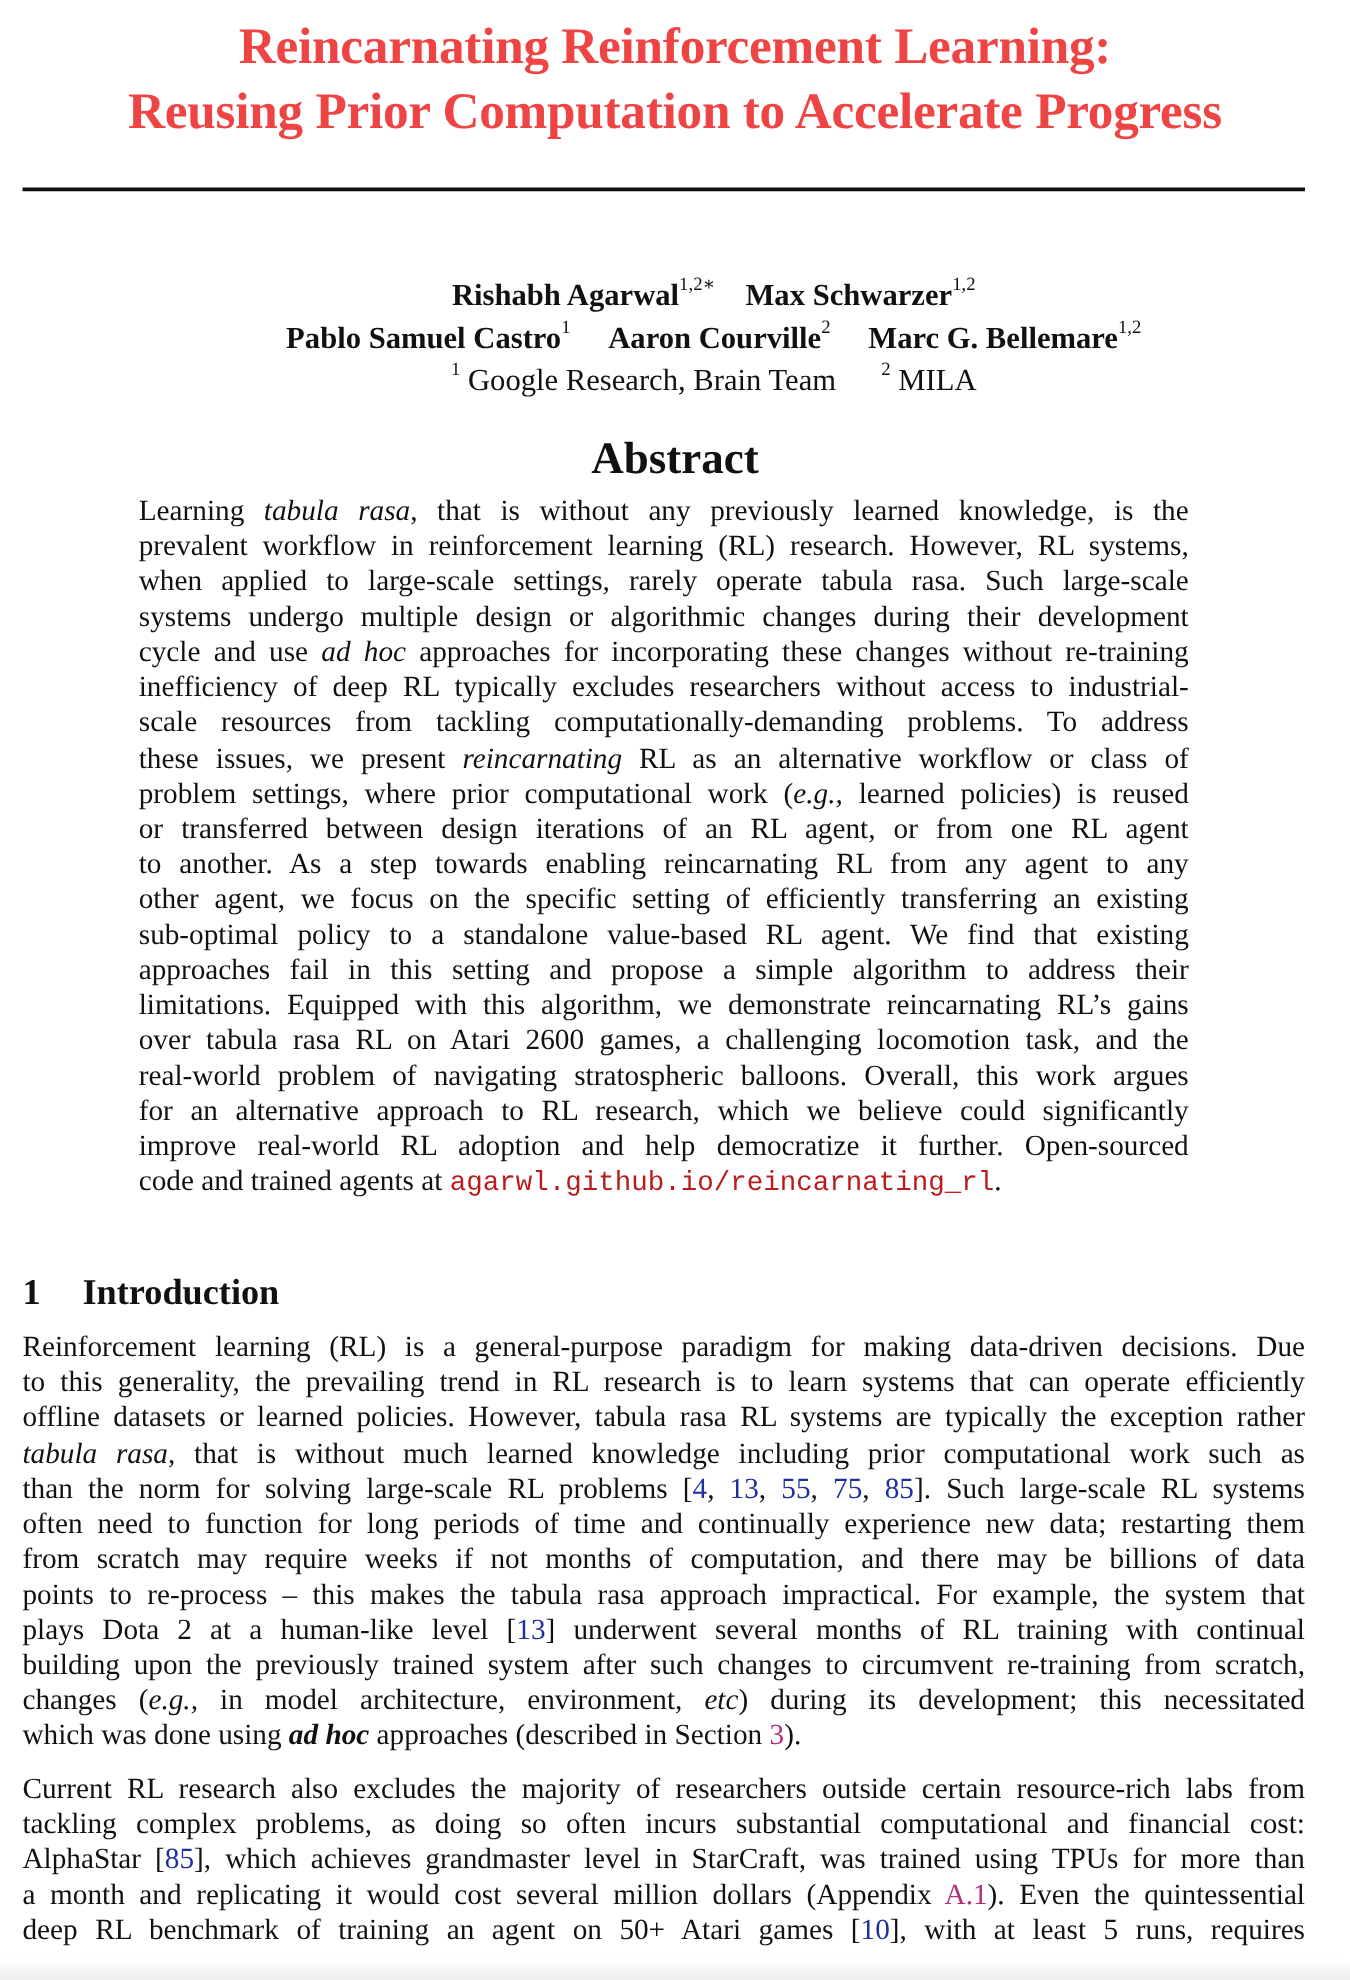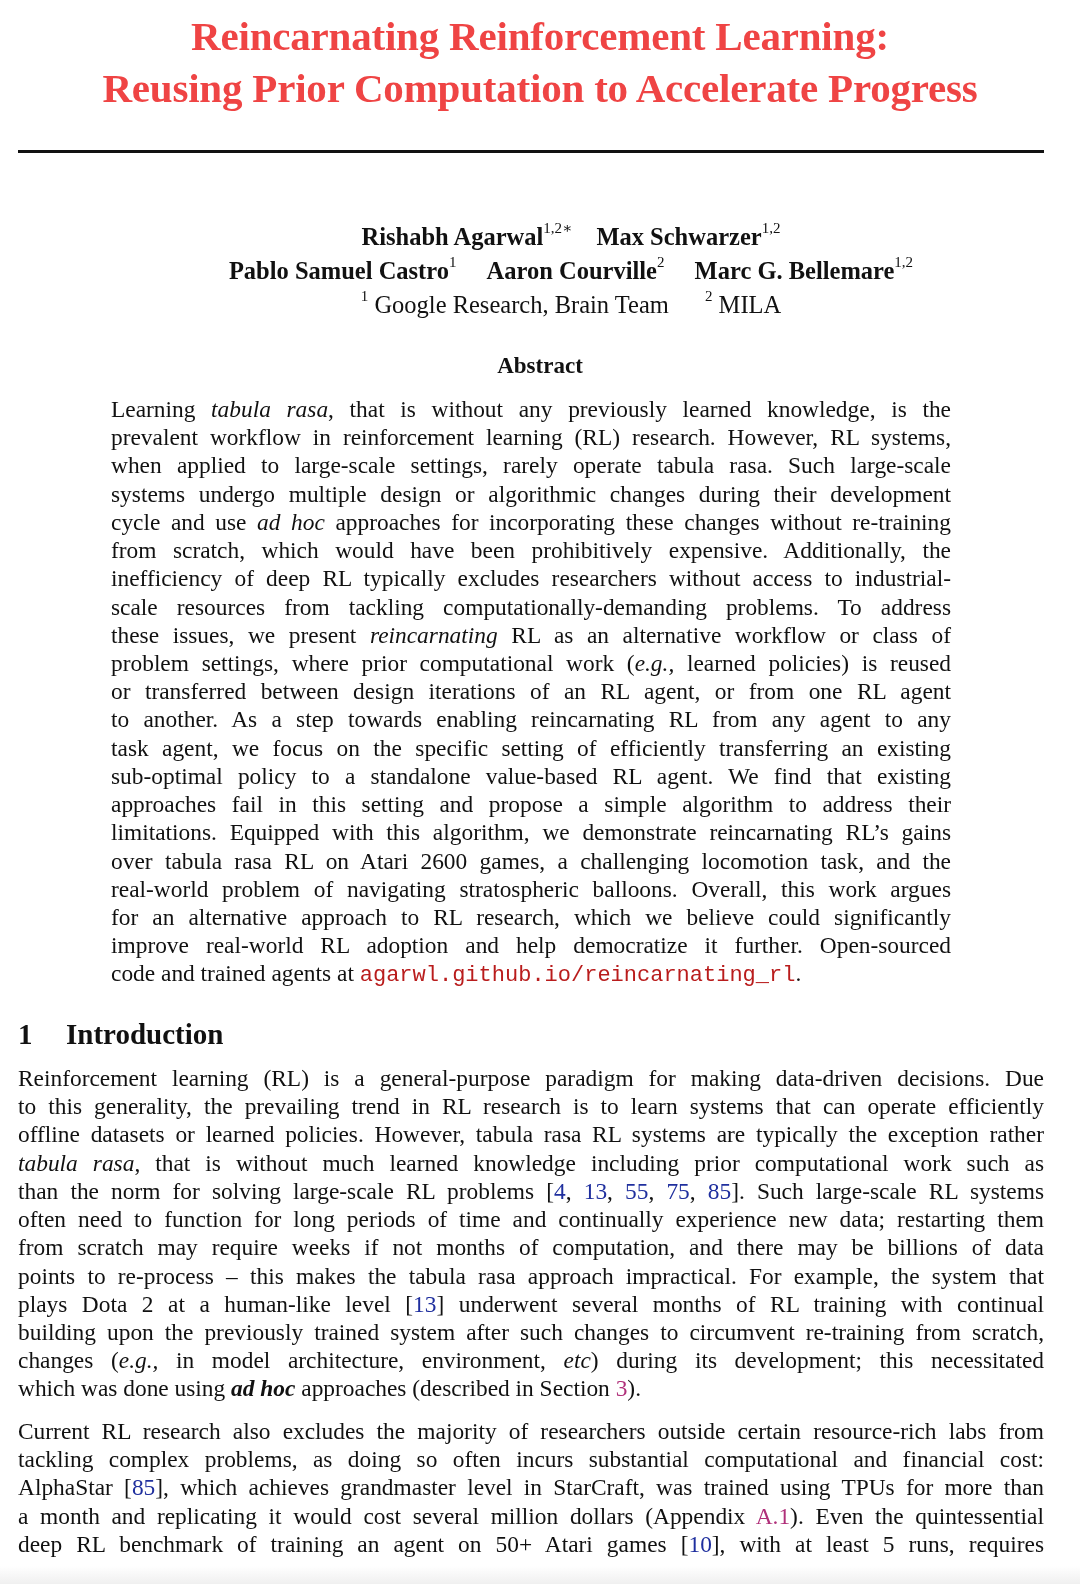--- a/index.html
+++ b/index.html
@@ -66,21 +66,21 @@
     }
     .affil { font-weight: normal; }
     .affil + .affil { margin-left: 30px; }
     .abstract-heading {
       position: absolute;
       left: 0;
       width: 1080px;
       top: 348px;
       text-align: center;
       font-weight: bold;
-      font-size: 23px;
+      font-size: 36px;
       line-height: 36px;
     }
     .abstract {
       position: absolute;
       left: 111px;
       width: 840px;
       top: 395px;
       font-size: 23.4px;
       line-height: 28.22px;
     }
@@ -159,28 +159,27 @@
   </div>
 
   <div class="abstract-heading">Abstract</div>
 
   <div class="abstract" id="abstract-body">
       <span class="line"><span>Learning </span><span class="em">tabula rasa</span><span>, that is without any previously learned knowledge, is the</span></span>
       <span class="line"><span>prevalent workflow in reinforcement learning (RL) research. However, RL systems,</span></span>
       <span class="line"><span>when applied to large-scale settings, rarely operate tabula rasa. Such large-scale</span></span>
       <span class="line"><span>systems undergo multiple design or algorithmic changes during their development</span></span>
       <span class="line"><span>cycle and use </span><span class="em">ad hoc</span><span> approaches for incorporating these changes without re-training</span></span>
-      <span class="line"><span>from scratch, which would have been prohibitively expensive.  Additionally, the</span></span>
       <span class="line"><span>inefficiency of deep RL typically excludes researchers without access to industrial-</span></span>
       <span class="line"><span>scale resources from tackling computationally-demanding problems. To address</span></span>
       <span class="line"><span>these issues, we present </span><span class="em">reincarnating</span><span> RL as an alternative workflow or class of</span></span>
       <span class="line"><span>problem settings, where prior computational work (</span><span class="em">e.g.,</span><span> learned policies) is reused</span></span>
       <span class="line"><span>or transferred between design iterations of an RL agent, or from one RL agent</span></span>
       <span class="line"><span>to another.  As a step towards enabling reincarnating RL from any agent to any</span></span>
-      <span class="line"><span>task agent, we focus on the specific setting of efficiently transferring an existing</span></span>
+      <span class="line"><span>other agent, we focus on the specific setting of efficiently transferring an existing</span></span>
       <span class="line"><span>sub-optimal policy to a standalone value-based RL agent.  We find that existing</span></span>
       <span class="line"><span>approaches fail in this setting and propose a simple algorithm to address their</span></span>
       <span class="line"><span>limitations. Equipped with this algorithm, we demonstrate reincarnating RL’s gains</span></span>
       <span class="line"><span>over tabula rasa RL on Atari 2600 games, a challenging locomotion task, and the</span></span>
       <span class="line"><span>real-world problem of navigating stratospheric balloons. Overall, this work argues</span></span>
       <span class="line"><span>for an alternative approach to RL research, which we believe could significantly</span></span>
       <span class="line"><span>improve real-world RL adoption and help democratize it further.  Open-sourced</span></span>
       <span class="line last"><span>code and trained agents at </span><span class="url">agarwl.github.io/reincarnating_rl</span><span>.</span></span>
     </div>
 

